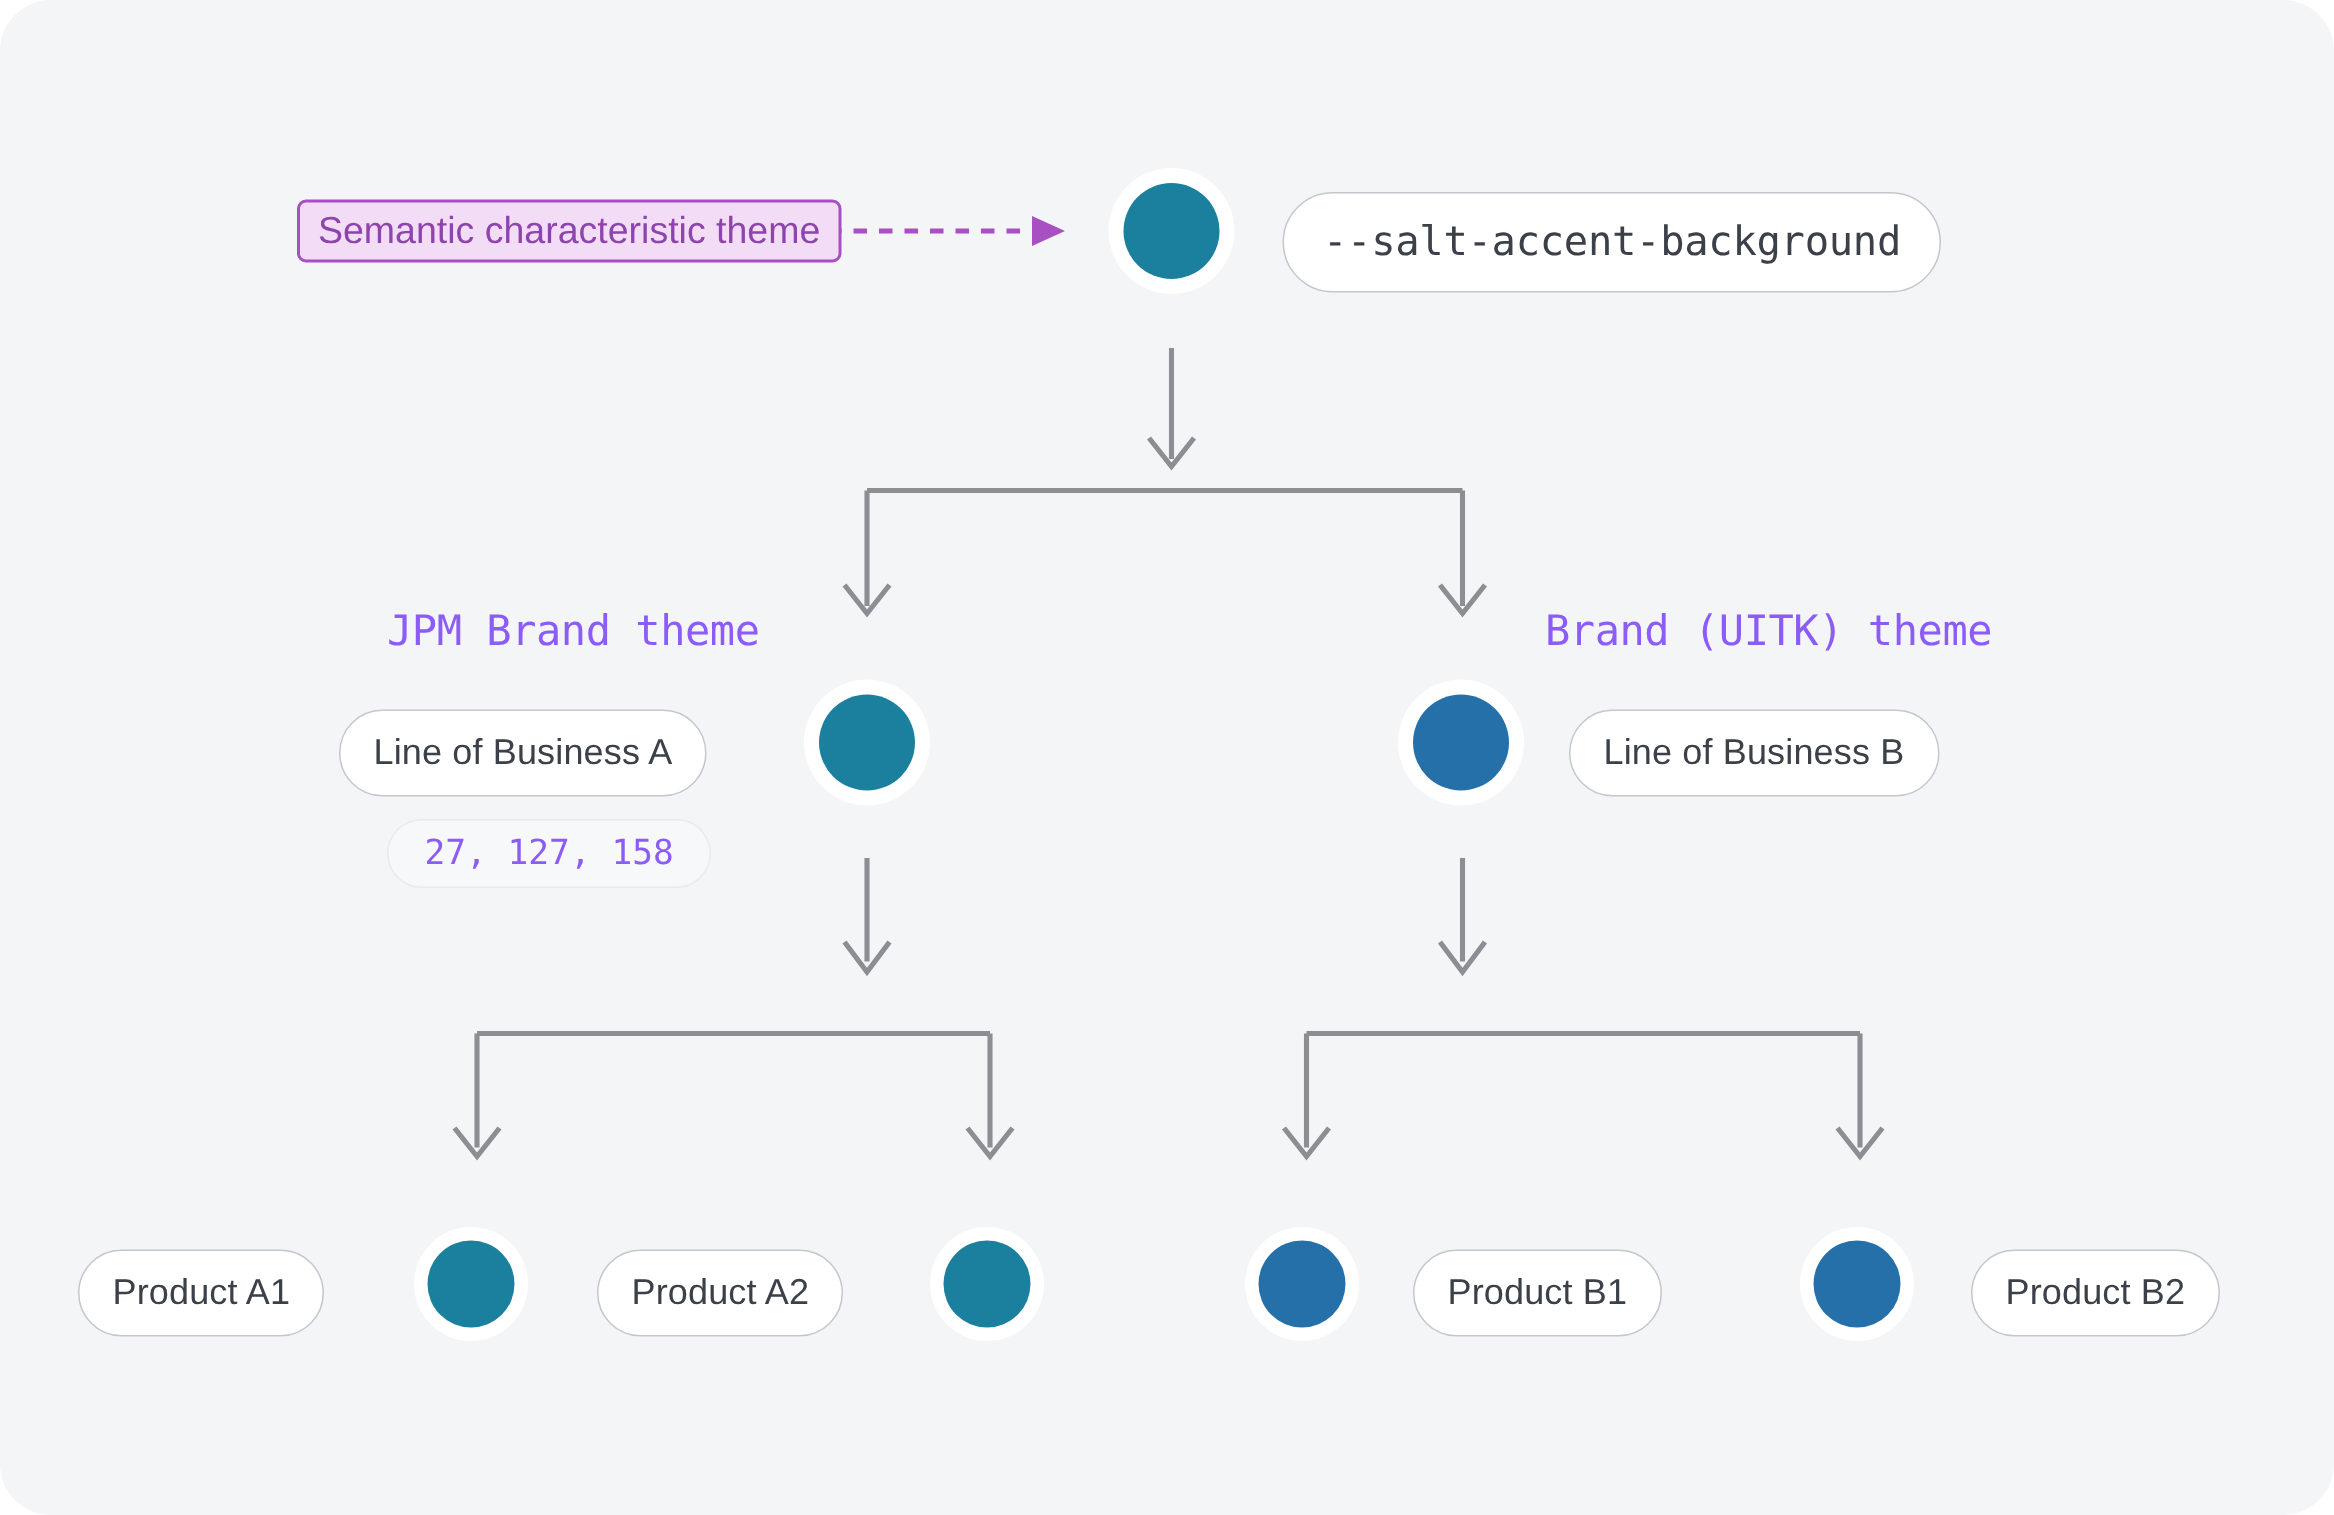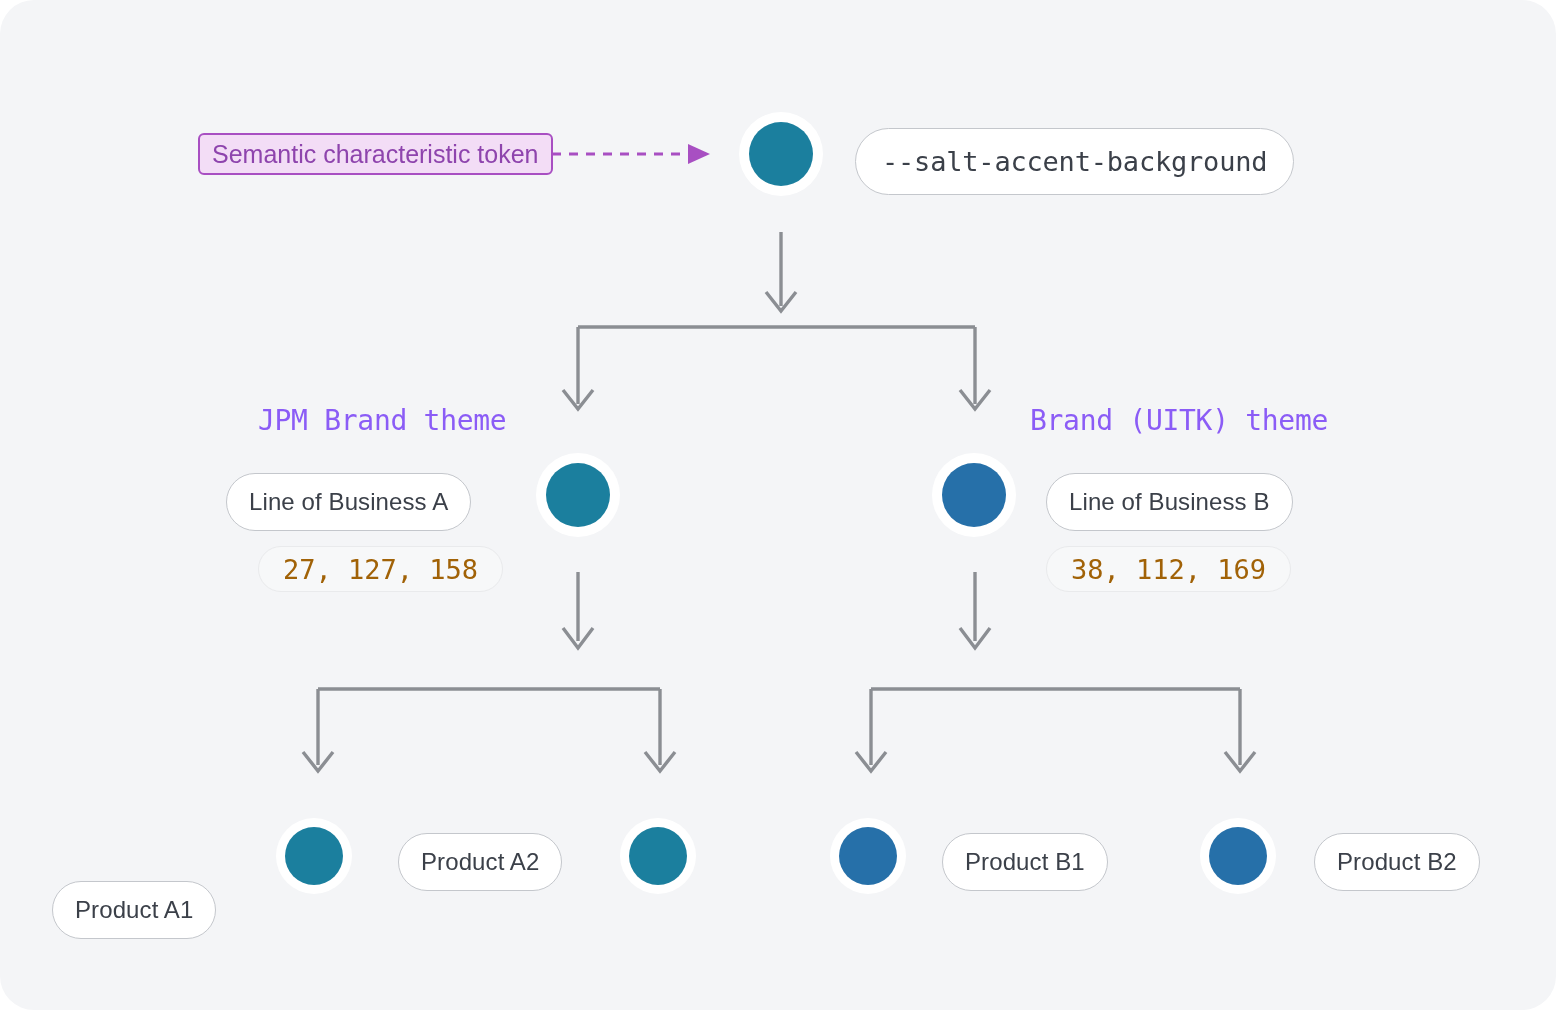--- a/index.html
+++ b/index.html
@@ -71,22 +71,22 @@
     padding: 0 26px;
     font-family: "DejaVu Sans Mono", monospace;
     font-size: 27px;
     color: #3b4049;
     letter-spacing: -0.2px;
   }
   .pill-rgb {
     height: 46px;
     padding: 0 24px;
     font-family: "DejaVu Sans Mono", monospace;
-    font-size: 27px;
-    color: #a16207;
+    font-size: 23px;
+    color: #8b5cf6;
     background: #f7f8f9;
     border-color: #e9eaec;
     letter-spacing: 0px;
   }
 
   
   .annot {
     position: absolute;
     box-sizing: border-box;
     background: #f3ddf6;
@@ -157,43 +157,42 @@
 
     <g fill="none" stroke="#8b8e93" stroke-width="3.4">
       <polyline points="871,689 871,765"></polyline>
       <polyline points="871,689 1240,689"></polyline>
       <polyline points="1240,689 1240,765"></polyline>
       <polyline points="856,752 871,771 886,752" stroke-linejoin="miter"></polyline>
       <polyline points="1225,752 1240,771 1255,752" stroke-linejoin="miter"></polyline>
     </g>
   </svg>
 
-  <div class="annot" style="left:198px; top:133px;">Semantic characteristic token</div>
+  <div class="annot" style="left:198px; top:133px;">Semantic characteristic theme</div>
 
   <div class="swatch swatch-lg" style="left:739px; top:112px;">
     <i style="background:#1b7f9e"></i>
   </div>
   <div class="pill pill-token" style="left:855px; top:128px;">--salt-accent-background</div>
 
   <div class="caption" style="left:258px; top:404px;">JPM Brand theme</div>
   <div class="caption" style="left:1030px; top:404px;">Brand (UITK) theme</div>
 
   <div class="pill pill-label" style="left:226px; top:473px;">Line of Business A</div>
   <div class="swatch swatch-md" style="left:536px; top:453px;">
     <i style="background:#1b7f9e"></i>
   </div>
   <div class="pill pill-rgb" style="left:258px; top:546px;">27, 127, 158</div>
 
   <div class="swatch swatch-md" style="left:932px; top:453px;">
     <i style="background:#2670a9"></i>
   </div>
   <div class="pill pill-label" style="left:1046px; top:473px;">Line of Business B</div>
-  <div class="pill pill-rgb" style="left:1046px; top:546px;">38, 112, 169</div>
-
-  <div class="pill pill-label" style="left:52px; top:833px;margin-top:48px;">Product A1</div>
+
+  <div class="pill pill-label" style="left:52px; top:833px;">Product A1</div>
   <div class="swatch swatch-sm" style="left:276px; top:818px;">
     <i style="background:#1b7f9e"></i>
   </div>
 
   <div class="pill pill-label" style="left:398px; top:833px;">Product A2</div>
   <div class="swatch swatch-sm" style="left:620px; top:818px;">
     <i style="background:#1b7f9e"></i>
   </div>
 
   <div class="swatch swatch-sm" style="left:830px; top:818px;">

